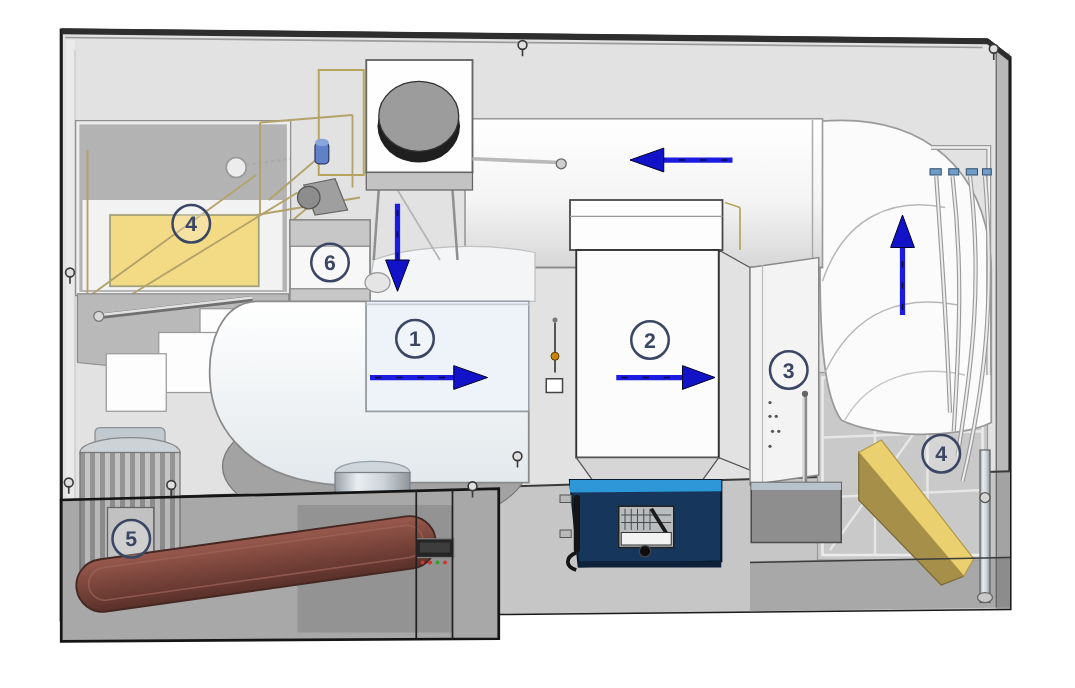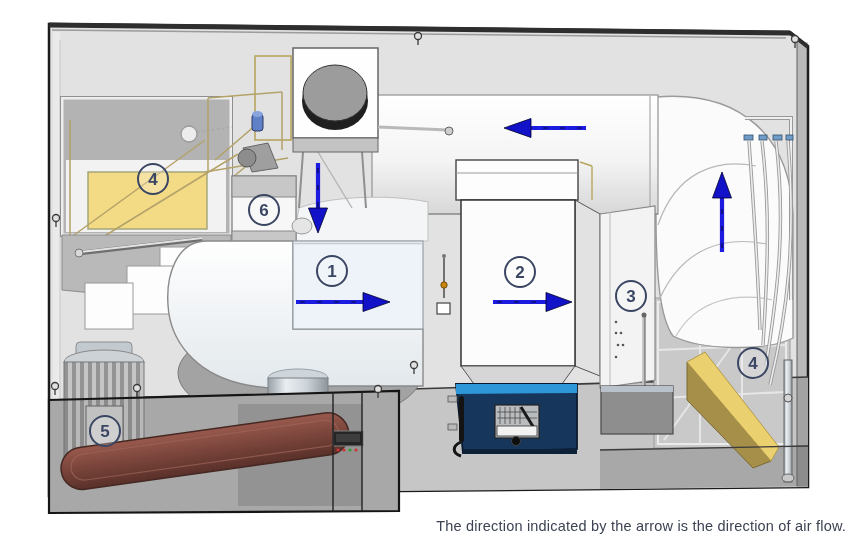--- a/index.html
+++ b/index.html
@@ -353,14 +353,13 @@
 <div class="lbl" style="left:752px;top:362px">
       <span>4</span>
     </div>
 <div class="lbl" style="left:104px;top:430px">
       <span>5</span>
     </div>
 <div class="lbl" style="left:263px;top:209px">
       <span>6</span>
     </div>
 
-<div class="caption">The direction indicated by the arrow is the direction of air flow.</div>
 </div>
 
 </body></html>

